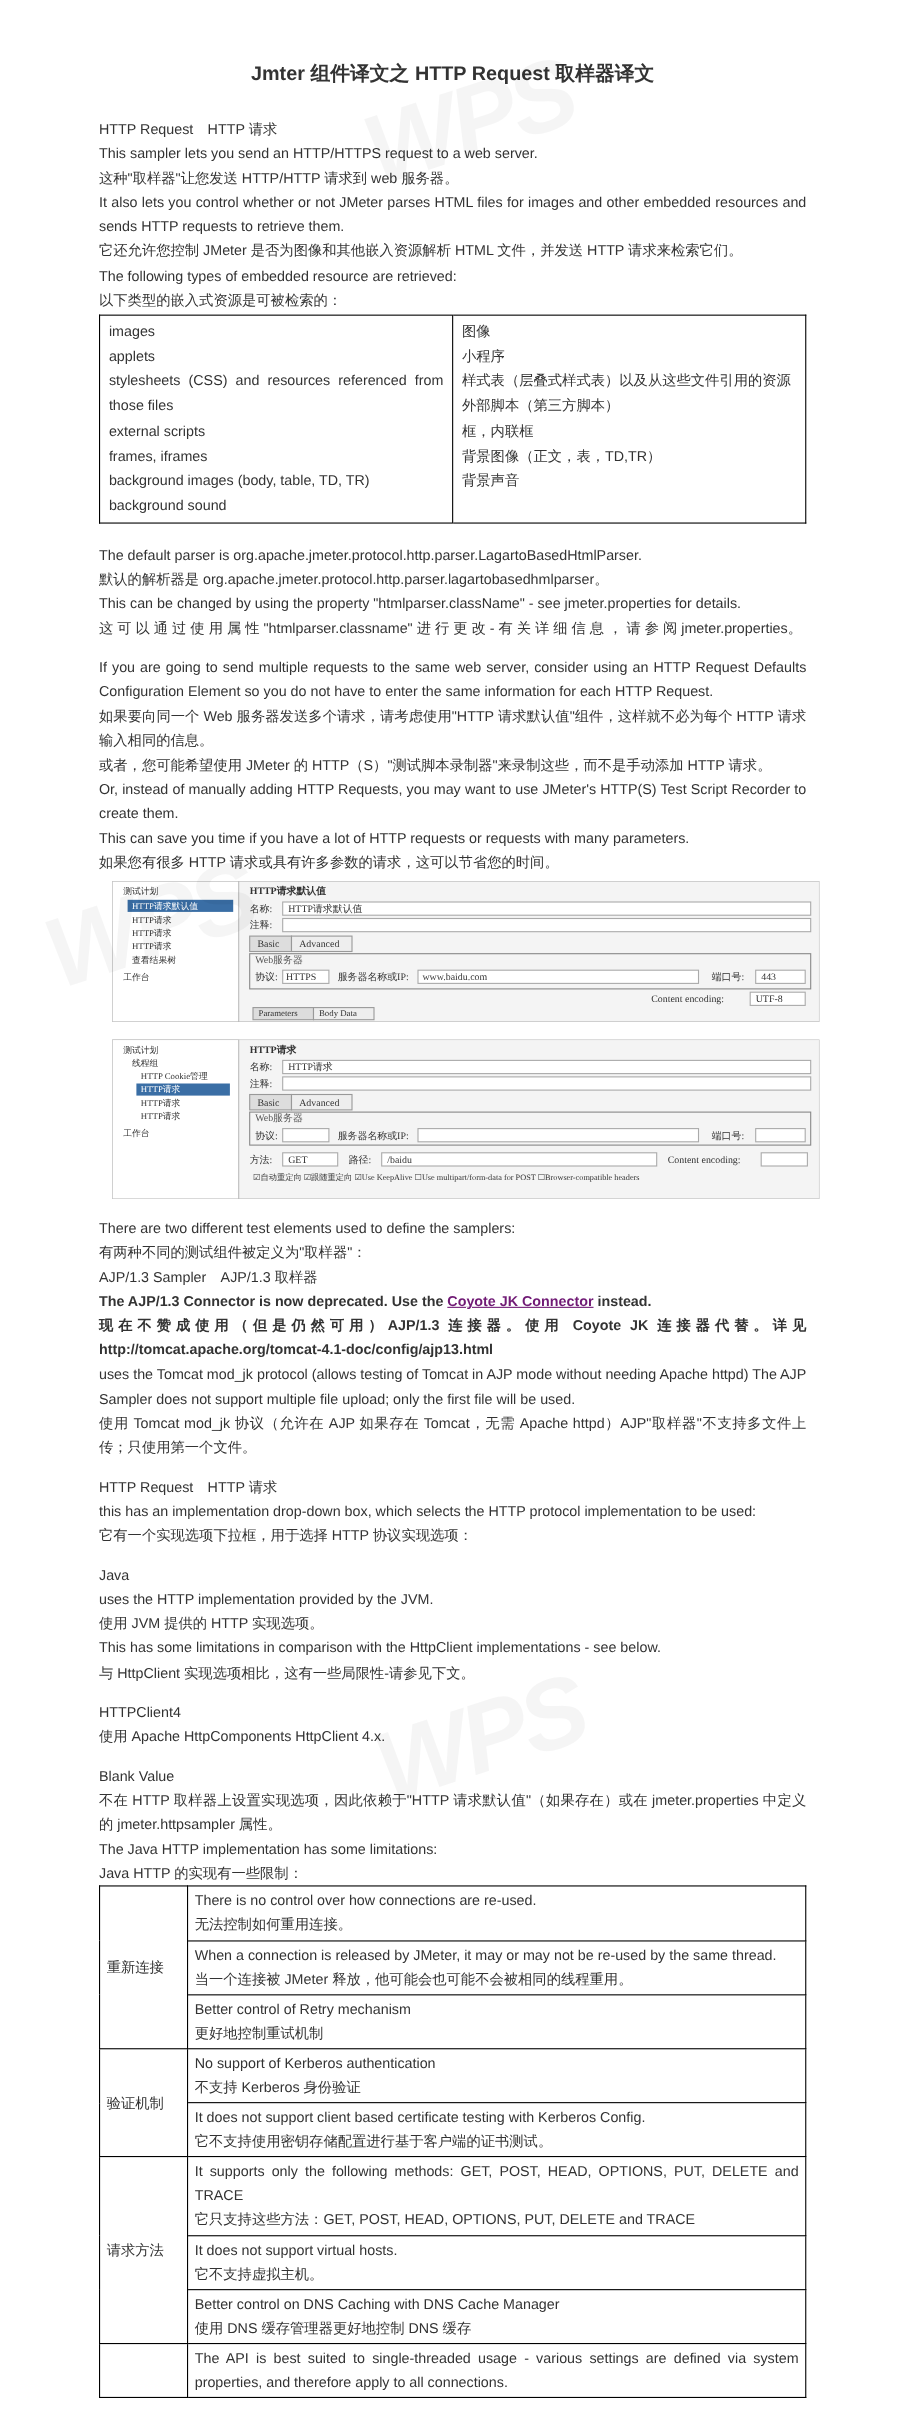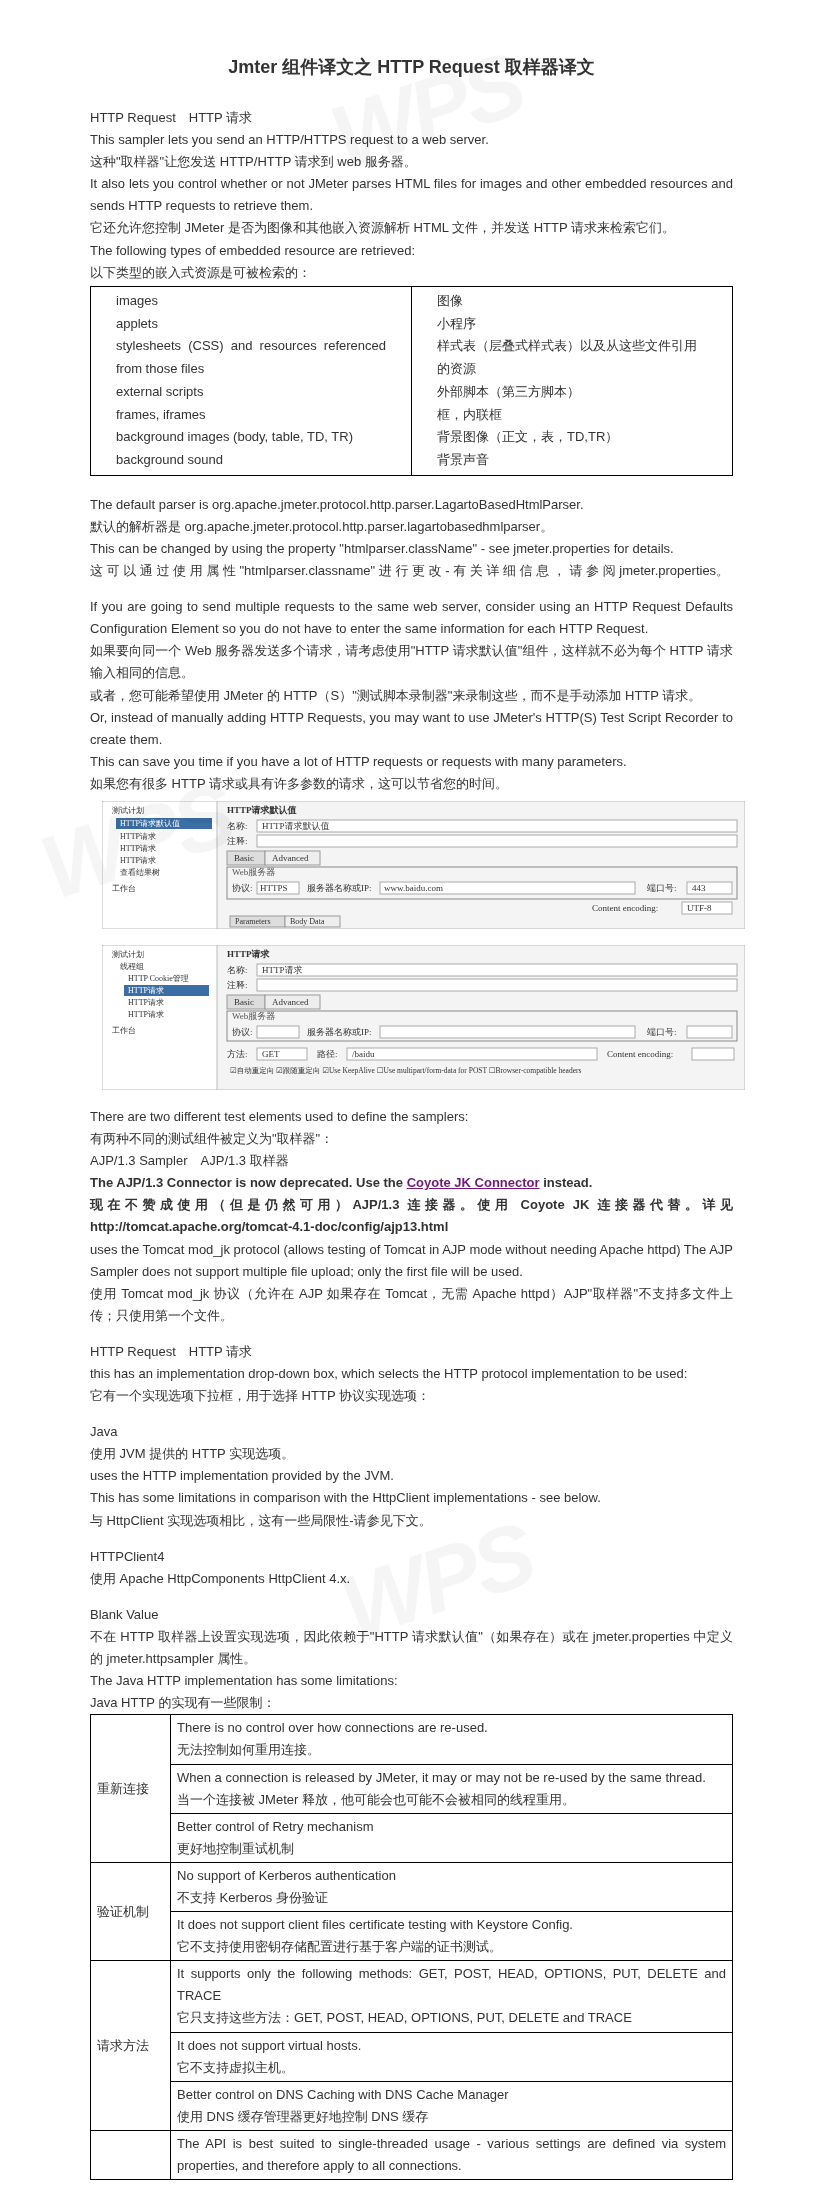--- a/index.html
+++ b/index.html
@@ -39,21 +39,21 @@
     text-justify: inter-ideograph;
   }
   .resource-table {
     border: 1.5px solid #000;
     width: 100%;
     border-collapse: collapse;
     margin: 2px 0 18px 0;
   }
   .resource-table td {
     vertical-align: top;
-    padding: 3px 25px;
+    padding: 3px 8px;
     line-height: 1.75;
     width: 50%;
     font-size: 13px;
   }
   .resource-table td:first-child {
     border-right: 1.5px solid #000;
     text-align: justify;
     text-justify: inter-word;
   }
   .gap { height: 14px; }
@@ -260,22 +260,22 @@
   <div class="content">
     <p>HTTP Request　HTTP 请求</p>
     <p>this has an implementation drop-down box, which selects the HTTP protocol implementation to be used:</p>
     <p>它有一个实现选项下拉框，用于选择 HTTP 协议实现选项：</p>
   </div>
 
   <div class="gap"></div>
 
   <div class="content">
     <p>Java</p>
+    <p>uses the HTTP implementation provided by the JVM.</p>
     <p>使用 JVM 提供的 HTTP 实现选项。</p>
-    <p>uses the HTTP implementation provided by the JVM.</p>
     <p>This has some limitations in comparison with the HttpClient implementations - see below.</p>
     <p>与 HttpClient 实现选项相比，这有一些局限性-请参见下文。</p>
   </div>
 
   <div class="gap"></div>
 
   <div class="content">
     <p>HTTPClient4</p>
     <p>使用 Apache HttpComponents HttpClient 4.x.</p>
   </div>
@@ -309,21 +309,21 @@
         </tr>
 
     <tr>
       <td class="head" rowspan="2">验证机制</td>
       <td>
         <span>No support of Kerberos authentication</span><br><span>不支持 Kerberos 身份验证</span>
       </td>
     </tr>
     <tr>
           <td>
-      <span>It does not support client files certificate testing with Keystore Config.</span><br><span>它不支持使用密钥存储配置进行基于客户端的证书测试。</span>
+      <span>It does not support client based certificate testing with Kerberos Config.</span><br><span>它不支持使用密钥存储配置进行基于客户端的证书测试。</span>
     </td>
         </tr>
 
     <tr>
       <td class="head" rowspan="3">请求方法</td>
       <td>
         <span>It supports only the following methods: GET, POST, HEAD, OPTIONS, PUT, DELETE and TRACE</span><br><span>它只支持这些方法：GET, POST, HEAD, OPTIONS, PUT, DELETE and TRACE</span>
       </td>
     </tr>
     <tr>

